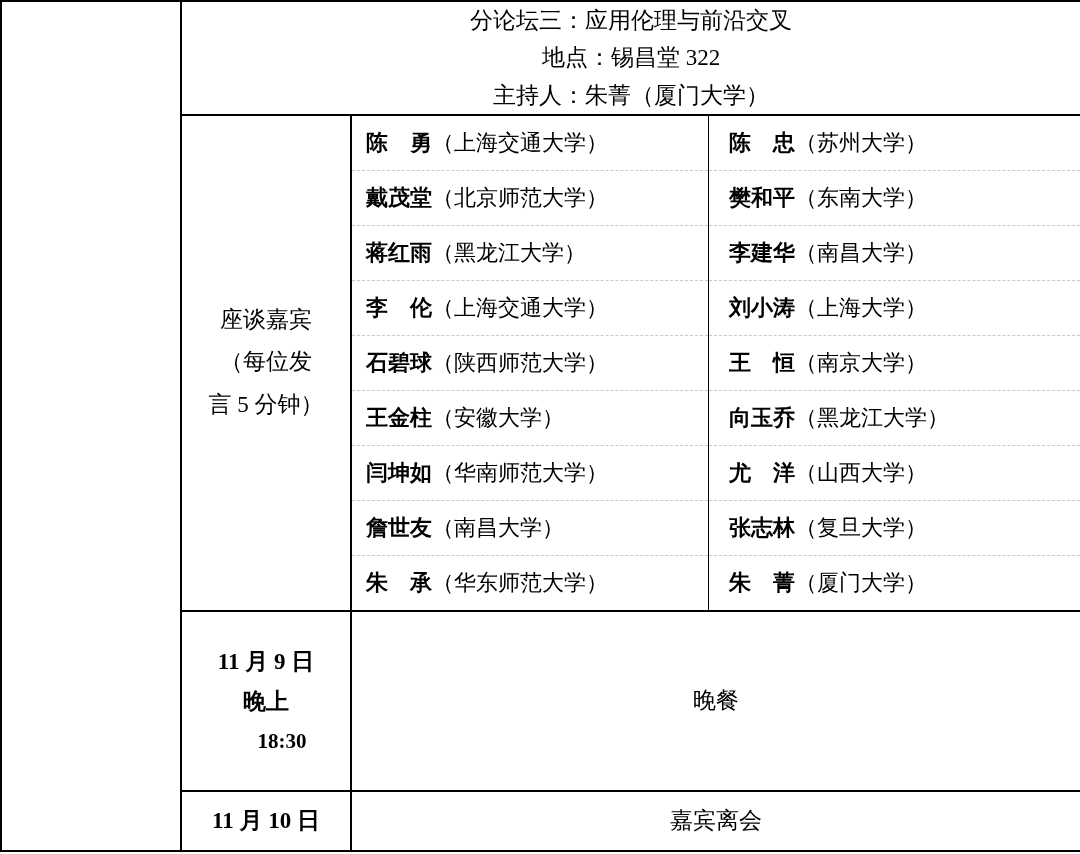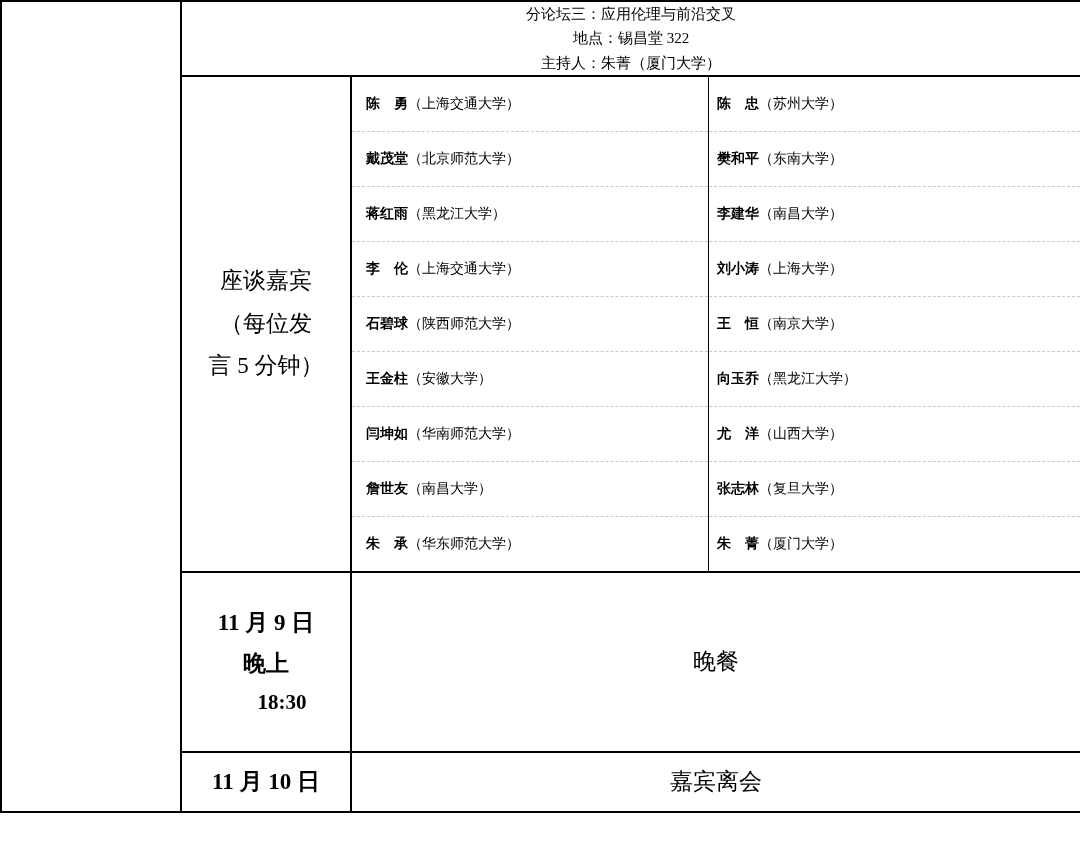--- a/index.html
+++ b/index.html
@@ -28,21 +28,21 @@
   table.schedule td {
     border: 2px solid #000000;
     padding: 0;
     vertical-align: middle;
   }
   
   .forum-head {
     text-align: center;
     padding: 6px 0 8px 0;
     line-height: 1.62;
-    font-size: 15px;
+    font-size: 23px;
   }
   .forum-head .line {
     white-space: nowrap;
   }
   .bold {
     font-weight: normal;
   }
   
   .timecell {
     text-align: center;
@@ -68,33 +68,33 @@
   table.guests {
     border-collapse: collapse;
     width: 100%;
     table-layout: fixed;
   }
   table.guests td {
     border: 1px dashed #c9c9c9;
     border-left: none;
     border-right: none;
     padding: 9px 0 9px 14px;
-    font-size: 14px;
+    font-size: 22px;
     white-space: nowrap;
     height: 36px;
   }
   table.guests tr:first-child td {
     border-top: none;
   }
   table.guests tr:last-child td {
     border-bottom: none;
   }
   table.guests td.col-right {
     border-left: 1px solid #000000;
-    padding-left: 8px;
+    padding-left: 20px;
     margin-top: 40px;
   }
   .gname {
     font-weight: bold;
   }
   .gaff {
     font-weight: normal;
   }
   .center-cell {
     text-align: center;

